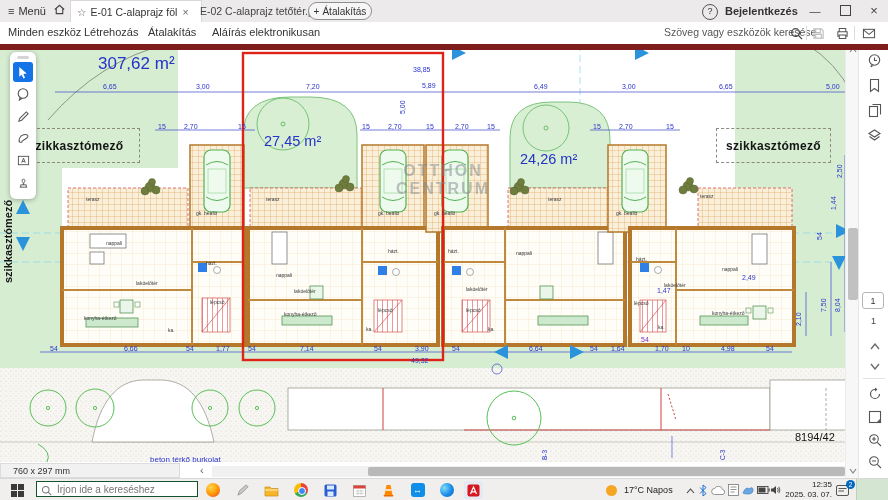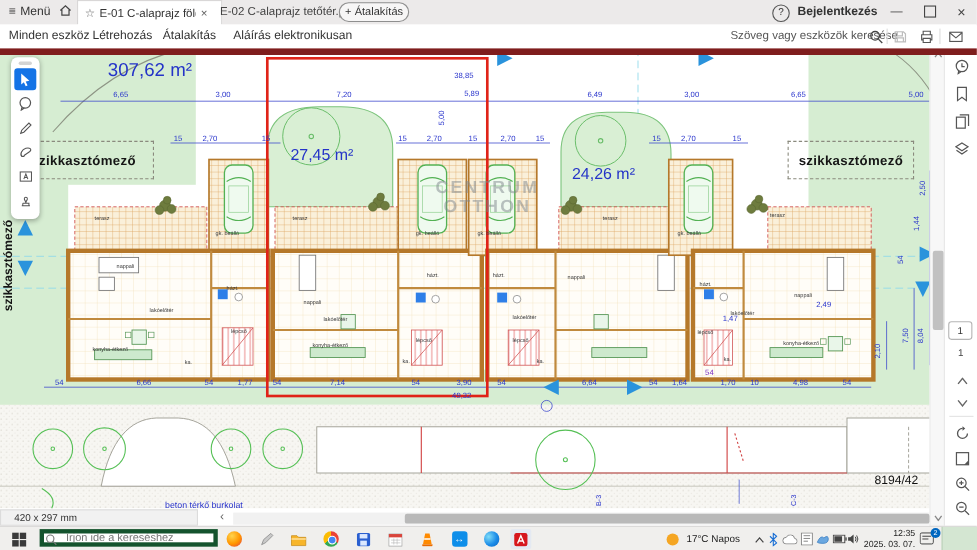--- a/index.html
+++ b/index.html
@@ -40,21 +40,21 @@
   .rpanel .ric{position:absolute;left:7px;width:17px;height:17px;display:flex;align-items:center;justify-content:center}
   .pagebox{position:absolute;left:3px;top:248px;width:20px;height:15px;border:1px solid #b5b5b5;border-radius:3px;
     font-size:9px;text-align:center;padding:0;color:#333;background:#fff}
   .vscroll{position:absolute;left:845px;top:44px;width:13px;height:434px;background:#f7f7f7;z-index:27;border-left:1px solid #ececec}
   .vthumb{position:absolute;left:1.5px;top:184px;width:10px;height:72px;background:#c1c1c1;border-radius:2px}
   .statusbar{position:absolute;left:0;top:463px;width:180px;height:15px;background:#f1f1f1;border:1px solid #dcdcdc;z-index:30;
     font-size:9px;color:#333;line-height:14px;padding-left:12px;box-sizing:border-box}
   .hscroll{position:absolute;left:212px;top:466px;width:633px;height:11px;background:#f1f1f1;z-index:30}
   .hthumb{position:absolute;left:156px;top:1px;width:477px;height:9px;background:#b9b9b9;border-radius:2px}
   .taskbar{position:absolute;left:0;top:478px;width:888px;height:22px;background:#f0efed;border-top:1px solid #d9d8d6;z-index:40}
-  .tsearch{position:absolute;left:36px;top:2px;width:162px;height:16px;background:#fff;border:4px solid #14532d;
+  .tsearch{position:absolute;left:36px;top:2px;width:162px;height:16px;background:#fff;border:1px solid #14532d;
     font-size:10px;color:#555;padding-left:20px;box-sizing:border-box}
   .ticon{position:absolute;top:2px;width:19px;height:18px;display:flex;align-items:center;justify-content:center}
   .tray{position:absolute;top:0;height:22px;font-size:9px;color:#222;display:flex;align-items:center}
   .clock{position:absolute;left:780px;top:1px;width:52px;font-size:8px;color:#222;text-align:right;line-height:10px}
   .badge{position:absolute;left:10px;top:-3px;width:9px;height:9px;border-radius:50%;background:#0067c0;color:#fff;
     font-size:6.5px;text-align:center;line-height:9px}
   input{font-family:"Liberation Sans","DejaVu Sans",sans-serif;outline:none}
 </style>
 </head>
 <body>
@@ -341,22 +341,22 @@
   <span class="r" style="left:528px;top:311px"></span>
   <span class="r" style="left:712px;top:310px">konyha-étkező</span>
 
   <span class="d2" style="left:150px;top:455px;font-size:8px">beton térkő burkolat</span>
   <span class="abs" style="left:795px;top:431px;font-size:11px;font-weight:normal;color:#111">8194/42</span>
   <span class="d2 rot" style="left:541px;top:460px">B-3</span>
   <span class="d2 rot" style="left:719px;top:460px">C-3</span>
 </div>
 
 <div class="wm">
+  <div class="ln">OTTHON</div>
   <div class="ln">CENTRUM</div>
-  <div class="ln">OTTHON</div>
 </div>
 
 <div class="titlebar">
   <div class="tb-item" style="left:8px;display:flex;gap:4px;align-items:center">
     <span>≡</span>
     <span>Menü</span>
   </div>
   <div class="tb-item" style="left:53px">
     <svg width="13" height="13" viewBox="0 0 14 14">
           <path d="M2 7 L7 2.5 L12 7 M3.5 6.2V11.5H10.5V6.2" fill="none" stroke="#444" stroke-width="1.2"></path>
@@ -518,21 +518,21 @@
   </div>
   <div class="ric" style="top:409px">
     <svg width="14" height="14" viewBox="0 0 14 14">
           <circle cx="6" cy="6" r="4.3" fill="none" stroke="#555" stroke-width="1.1"></circle>
           <path d="M9.3 9.3L13 13 M4 6H8" stroke="#555" stroke-width="1.1" fill="none"></path>
         </svg>
   </div>
 </div>
 
 <div class="statusbar">
-  <span>420 x 297 mm</span>
+  <span>760 x 297 mm</span>
 </div>
 <span class="abs" style="left:200px;top:464px;font-size:11px;color:#666;z-index:30">‹</span>
 <div class="hscroll">
   <div class="hthumb"></div>
 </div>
 
 <div class="taskbar">
   <div class="ticon" style="left:8px">
     <svg width="13" height="13" viewBox="0 0 13 13">
           <rect x="0" y="0" width="6" height="6" fill="#3a3a3a"></rect>

